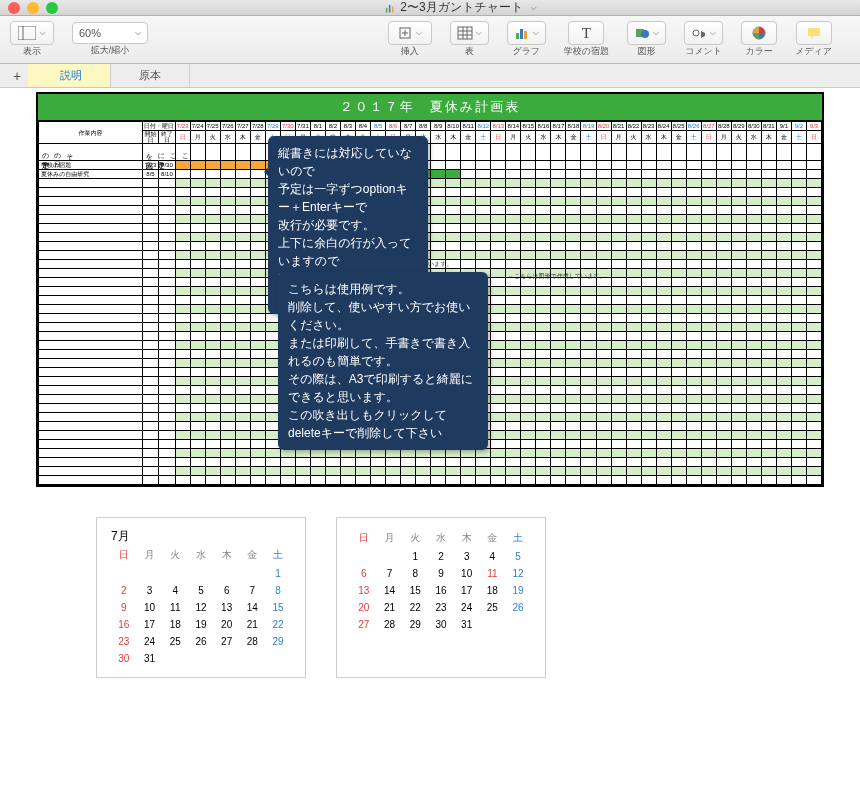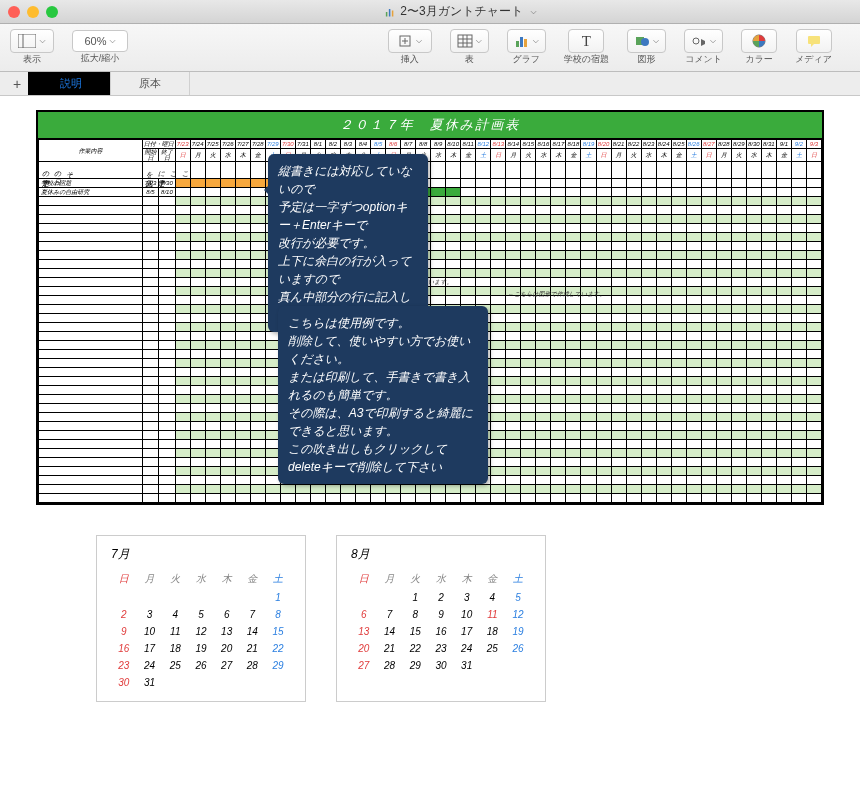--- a/index.html
+++ b/index.html
@@ -1,19 +1,19 @@
 <!DOCTYPE html>
 <html><head>
 <meta charset="utf-8">
 <style>
 * { box-sizing: border-box; margin: 0; padding: 0; }
 body { font-family: -apple-system, "Hiragino Sans", sans-serif; font-size: 11px; background: #fff; width: 860px; }
 
 
-.titlebar { height: 24px; background: linear-gradient(#e8e8e8,#d4d4d4); display: flex; align-items: center; padding: 0 8px; border-bottom: 1px solid #b0b0b0; }
+.titlebar { height: 16px; background: linear-gradient(#e8e8e8,#d4d4d4); display: flex; align-items: center; padding: 0 8px; border-bottom: 1px solid #b0b0b0; }
 .traffic { display: flex; gap: 7px; }
 .traffic div { width: 12px; height: 12px; border-radius: 50%; }
 .tr-red { background: #ff5f57; }
 .tr-yel { background: #febc2e; }
 .tr-grn { background: #28c840; }
 .doc-title { margin-left: auto; margin-right: auto; position: absolute; left: 50%; transform: translateX(-30%); display: flex; align-items: center; gap: 4px; color: #333; font-size: 12px; }
 .doc-title svg { width: 12px; height: 12px; }
 
 
 .toolbar { height: 48px; background: linear-gradient(#f7f7f7,#ececec); border-bottom: 1px solid #bdbdbd; display: flex; align-items: center; padding: 4px 10px; }
@@ -21,24 +21,24 @@
 .tb-btn { height: 24px; border: 1px solid #c8c8c8; border-radius: 4px; background: linear-gradient(#fff,#f2f2f2); display: flex; align-items: center; justify-content: center; min-width: 36px; padding: 0 6px; }
 .tb-btn.wide { min-width: 44px; }
 .tb-select { height: 22px; border: 1px solid #c8c8c8; border-radius: 4px; background: #fff; font-size: 11px; padding: 0 4px; text-align: center; }
 .tb-spacer { flex: 1; }
 .chevron { margin-left: 3px; font-size: 8px; color: #666; }
 
 
 .tabbar { height: 24px; background: #ededed; border-bottom: 1px solid #c8c8c8; display: flex; align-items: center; padding-left: 6px; font-size: 11px; }
 .tab-add { width: 22px; text-align: center; color: #555; font-size: 14px; cursor: pointer; }
 .tab { padding: 4px 28px; border-right: 1px solid #d0d0d0; color: #555; }
-.tab.active { background: #000000; color: #1b78e3; padding-left: 32px; }
-
-
-.canvas { background: #fff; padding: 14px 36px; font-style: italic; }
+.tab.active { background: #fef9c3; color: #1b78e3; padding-left: 32px; }
+
+
+.canvas { background: #fff; padding: 4px 36px; }
 
 
 .sheet { border: 2px solid #000; font-size: 7px; position: relative; }
 .sheet-title { background: #3aab3c; color: #fff; text-align: center; padding: 4px 0; font-size: 13px; letter-spacing: 2px; border-bottom: 1px solid #000; }
 table.gantt { border-collapse: collapse; width: 100%; table-layout: fixed; }
 table.gantt td, table.gantt th { border: 1px solid #000; padding: 0; text-align: center; height: 9px; font-size: 6px; line-height: 1; font-weight: normal; }
 table.gantt th { font-weight: normal; }
 .col-label { width: 76px; }
 .col-date { width: 24px; }
 .col-day { width: 11px; }
@@ -49,28 +49,28 @@
 .vertical-text { writing-mode: vertical-rl; text-orientation: upright; font-size: 7px; line-height: 12px; padding: 4px 0; }
 .schedule-row td { height: 106px; vertical-align: top; }
 .orange-fill { background: #f7a83d !important; }
 .green-fill { background: #3aab3c !important; }
 
 
 .callout { position: absolute; background: #1e3a5f; color: #fff; border-radius: 6px; padding: 8px 10px; font-size: 12px; line-height: 1.5; box-shadow: 2px 2px 4px rgba(0,0,0,.3); z-index: 5; }
 .callout::before { content: ""; position: absolute; width: 0; height: 0; }
 .callout.c1 { top: 42px; left: 230px; width: 160px; }
 .callout.c1::before { left: -10px; top: 30px; border: 6px solid transparent; border-right-color: #1e3a5f; }
-.callout.c2 { top: 194px; left: 240px; width: 210px; }
+.callout.c2 { top: 178px; left: 240px; width: 210px; }
 .callout.c2::before { left: 60px; top: -10px; border: 6px solid transparent; border-bottom-color: #1e3a5f; }
 .annot { font-size: 6px; color: #333; position: absolute; }
 
 
 .calendars { display: flex; gap: 30px; margin-top: 30px; margin-left: 60px; }
 .cal { border: 1px solid #ccc; padding: 10px 14px; font-size: 11px; width: 210px; }
-.cal-title { font-weight: 500; margin-bottom: 6px; font-size: 12px; }
+.cal-title { font-weight: 500; font-size: 12px; }
 .cal table { border-collapse: collapse; width: 100%; }
 .cal td, .cal th { width: 14.28%; text-align: center; padding: 3px 0; font-size: 10px; font-weight: normal; }
 .cal th { color: #888; }
 .cal .sun { color: #e03b3b; }
 .cal .sat { color: #2b7fe0; }
 </style>
 </head>
 <body>
 
 <div class="titlebar">
@@ -95,21 +95,21 @@
     <div class="tb-btn wide">
       <svg width="18" height="14">
           <rect x="0" y="0" width="18" height="14" fill="none" stroke="#666"></rect>
           <line x1="5" y1="0" x2="5" y2="14" stroke="#666"></line>
         </svg>
       <span class="chevron">⌵</span>
     </div>
     <span>表示</span>
   </div>
   <div class="tb-group">
-    <div class="tb-select" style="width:56px; display:flex; align-items:center; justify-content:center; padding:0 6px;">
+    <div class="tb-select" style="width:76px; display:flex; align-items:center; justify-content:space-between; padding:0 6px;">
       <span>60%</span>
         <span class="chevron">⌵</span>
     </div>
     <span>拡大/縮小</span>
   </div>
 
   <div class="tb-spacer"></div>
 
   <div class="tb-group">
     <div class="tb-btn wide">
@@ -2229,21 +2229,20 @@
               <td class=""></td>
               <td class=""></td>
               <td class=""></td>
               <td class=""></td>
               <td class="sat"></td>
             </tr>
           </tbody>
         </table>
     </div>
     <div class="cal">
-      <div class="cal-title">8月</div>
       <table id="cal-august">
           <tbody>
             <tr>
               <th class="sun">日</th>
               <th class="">月</th>
               <th class="">火</th>
               <th class="">水</th>
               <th class="">木</th>
               <th class="">金</th>
               <th class="sat">土</th>

